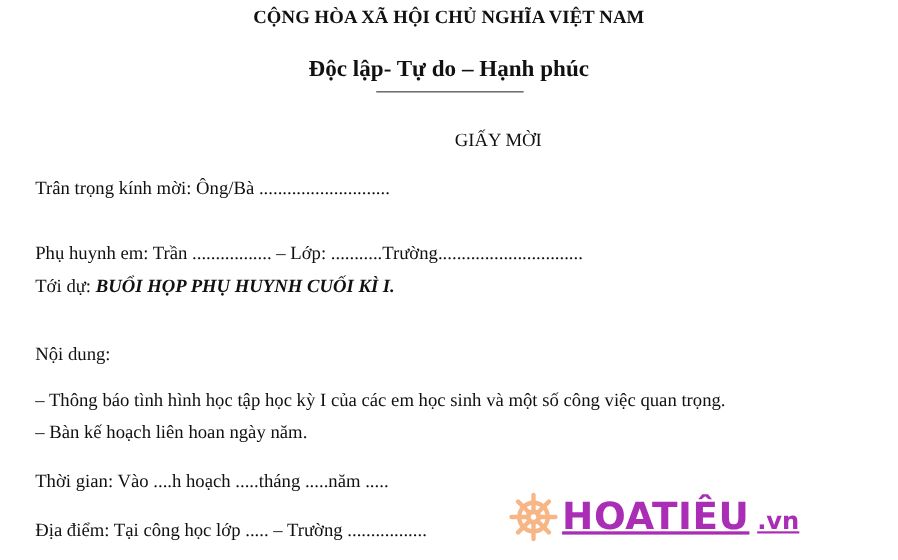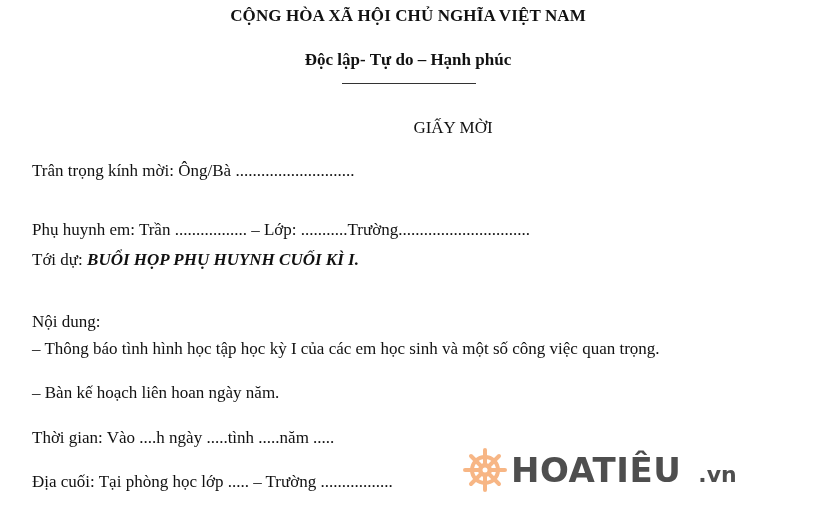--- a/index.html
+++ b/index.html
@@ -2,53 +2,53 @@
 <html><head>
 <meta charset="utf-8">
 <style>
   html, body { margin: 0; padding: 0; }
   body {
     width: 816px; height: 509px; background: #ffffff; position: relative; overflow: hidden;
     font-family: "Liberation Serif", "DejaVu Serif", serif; color: #111111;
   }
   .center { position: absolute; left: 0; width: 816px; text-align: center; }
   .title1 { top: 6px; font-size: 17px; font-weight: bold; letter-spacing: 0.1px; }
-  .title2 { top: 50px; font-size: 17px; font-weight: bold; }
+  .title2 { top: 50px; font-size: 21px; font-weight: bold; }
   .rule { position: absolute; top: 83px; left: 342px; width: 134px; height: 1px; background: #333; }
   .title3 { top: 118px; font-size: 17px; font-weight: normal; padding-left: 45px; }
   .line { position: absolute; left: 32px; font-size: 17px; white-space: nowrap; text-align: right; }
   .b { font-weight: bold; font-style: italic; }
   .watermark {
     position: absolute; left: 462px; top: 443px; height: 54px; display: flex; align-items: center;
-    color: #404040; opacity: 0.92;
+    color: #a21caf; opacity: 0.92; text-decoration: underline;
   }
   .wm-text {
     font-family: "DejaVu Sans", "Liberation Sans", sans-serif; font-weight: bold; font-size: 34px;
     letter-spacing: 0.5px; line-height: 1;
   }
-  .wm-sfx { font-family: "DejaVu Sans", "Liberation Sans", sans-serif; font-weight: bold; font-size: 22px; margin-left: 17px; margin-top: 8px; }
+  .wm-sfx { font-family: "DejaVu Sans", "Liberation Sans", sans-serif; font-weight: bold; font-size: 22px; margin-left: 7px; margin-top: 8px; }
 </style>
 </head>
 <body>
 
 <div class="center title1">CỘNG HÒA XÃ HỘI CHỦ NGHĨA VIỆT NAM</div>
 <div class="center title2">Độc lập- Tự do – Hạnh phúc</div>
 <div class="rule"></div>
 <div class="center title3">GIẤY MỜI</div>
 
 <div class="line" style="top:161px">Trân trọng kính mời: Ông/Bà ............................</div>
 <div class="line" style="top:220px">Phụ huynh em: Trần ................. – Lớp: ...........Trường...............................</div>
 <div class="line" style="top:250px">
   <span>Tới dự: </span><span class="b">BUỔI HỌP PHỤ HUYNH CUỐI KÌ I.</span>
 </div>
 <div class="line" style="top:312px">Nội dung:</div>
-<div class="line" style="top:339px">– Thông báo tình hình học tập học kỳ I của các em học sinh và một số công việc quan trọng.</div>
+<div class="line" style="top:354px">– Thông báo tình hình học tập học kỳ I của các em học sinh và một số công việc quan trọng.</div>
 <div class="line" style="top:383px">– Bàn kế hoạch liên hoan ngày năm.</div>
-<div class="line" style="top:428px">Thời gian: Vào ....h ngày .....tình .....năm .....</div>
-<div class="line" style="top:472px">Địa cuối: Tại phòng học lớp ..... – Trường .................</div>
+<div class="line" style="top:428px">Thời gian: Vào ....h hoạch .....tháng .....năm .....</div>
+<div class="line" style="top:472px">Địa điểm: Tại công học lớp ..... – Trường .................</div>
 
 <div class="watermark">
   <svg width="46" height="46" viewBox="0 0 46 46" style="margin-right:3px">
     <g fill="none" stroke="#f7b07b" stroke-width="4">
       <circle cx="23" cy="23" r="13"></circle>
       <circle cx="23" cy="23" r="5"></circle>
     </g>
     <g stroke="#f7b07b" stroke-width="4" stroke-linecap="round">
       <line x1="23" y1="3" x2="23" y2="43"></line>
       <line x1="3" y1="23" x2="43" y2="23"></line>

